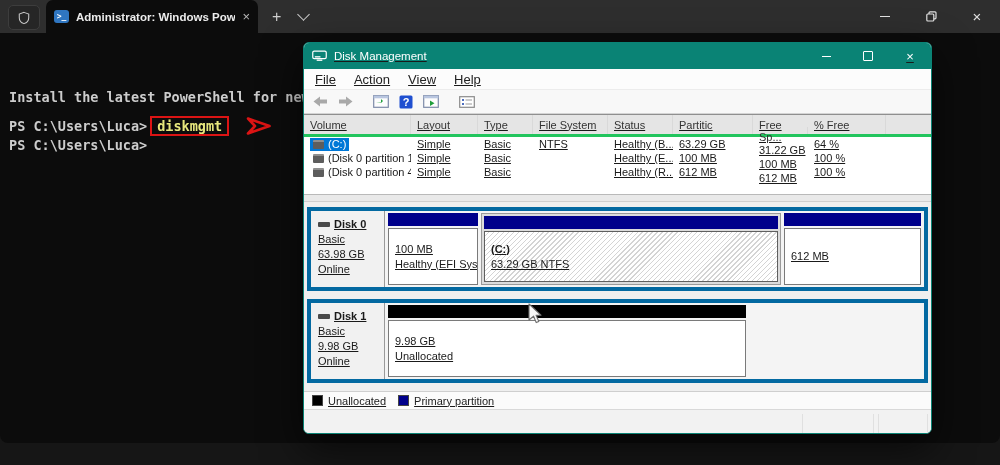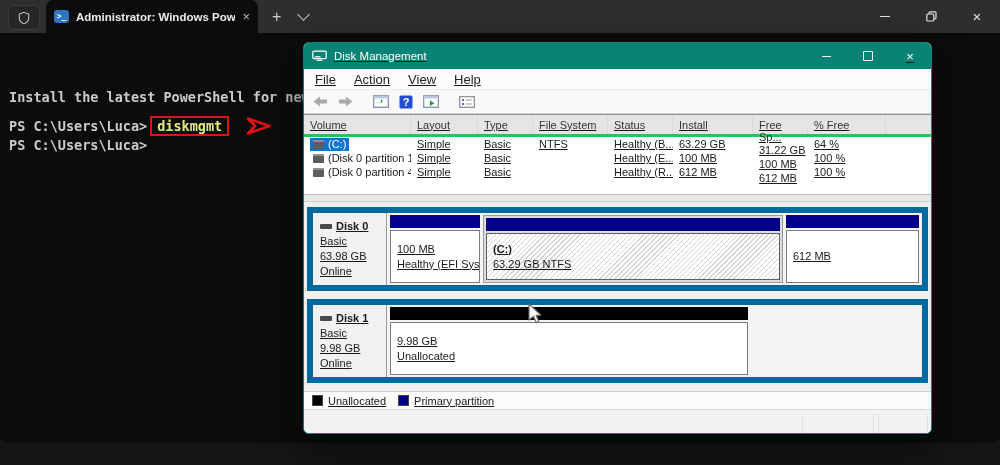--- a/index.html
+++ b/index.html
@@ -100,21 +100,21 @@
   .lcell{padding-left:6px;box-sizing:border-box;white-space:nowrap;overflow:hidden;font-size:11px;color:#1a1a1a;}
   .c0{width:107px;}.c1{width:67px;}.c2{width:55px;}.c3{width:75px;}
   .c4{width:65px;}.c5{width:80px;}.c6{width:55px;margin-top:12px;}.c7{width:78px;}.c8{flex:1;border-right:none;}
   .vol-name{display:inline-flex;align-items:center;gap:4px;padding:0 3px;height:13px;}
   .vol-name.sel{background:#0078d7;color:#fff;}
   .drive-ico{width:11px;height:7px;background:#5d5d5d;border-radius:1px;border-top:2px solid #8f8f8f;flex:0 0 auto;}
   .splitter{height:6px;background:#e9e9e9;border-bottom:1px solid #cfcfcf;flex:0 0 auto;}
   
   .dm-graph{flex:1;background:#efefef;padding-top:5px;position:relative;}
   .disk-row{
-    margin:0 3px 8px 3px;height:84px;border:6px solid #0369a1;background:#f4f4f4;
+    margin:0 3px 8px 3px;height:84px;border:4px solid #0369a1;background:#f4f4f4;
     display:flex;box-sizing:border-box;
   }
   .disk-label{
     width:74px;flex:0 0 auto;border-right:1px solid #9a9a9a;background:#f1f1f1;
     padding:6px 0 0 7px;box-sizing:border-box;line-height:15px;font-size:11px;
   }
   .disk-label .dname{font-weight:bold;display:flex;align-items:center;gap:4px;}
   .disk-ico{width:12px;height:5px;background:#4a4a4a;border-radius:1px;}
   .part-region{flex:1;display:flex;gap:3px;padding:2px 3px;box-sizing:border-box;}
   .partition{display:flex;flex-direction:column;box-sizing:border-box;}
@@ -261,21 +261,21 @@
     </div>
   </div>
 
   <div class="dm-list">
     <div class="lh-row">
       <div class="lh-cell c0">Volume</div>
       <div class="lh-cell c1">Layout</div>
       <div class="lh-cell c2">Type</div>
       <div class="lh-cell c3">File System</div>
       <div class="lh-cell c4">Status</div>
-      <div class="lh-cell c5">Install</div>
+      <div class="lh-cell c5">Partitic</div>
       <div class="lh-cell c6">Free Sp...</div>
       <div class="lh-cell c7">% Free</div>
       <div class="lh-cell c8"></div>
     </div>
 
     <div class="lrow">
       <div class="lcell c0"><span class="vol-name sel">
             <span class="drive-ico"></span>
             <span>(C:)</span>
           </span></div>

